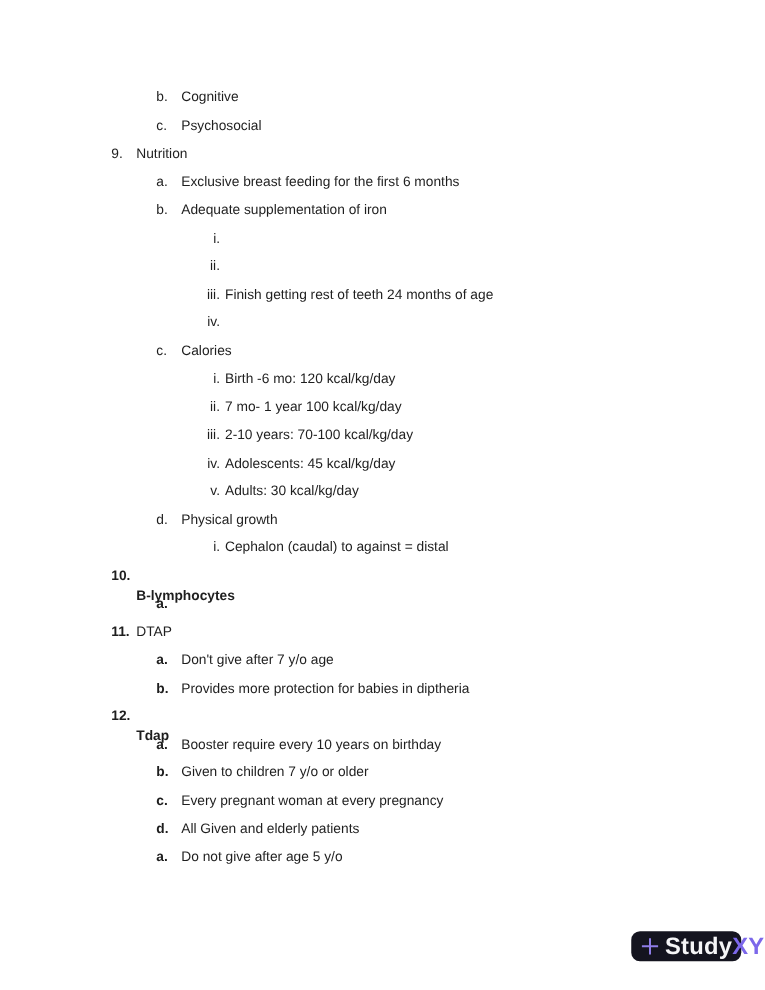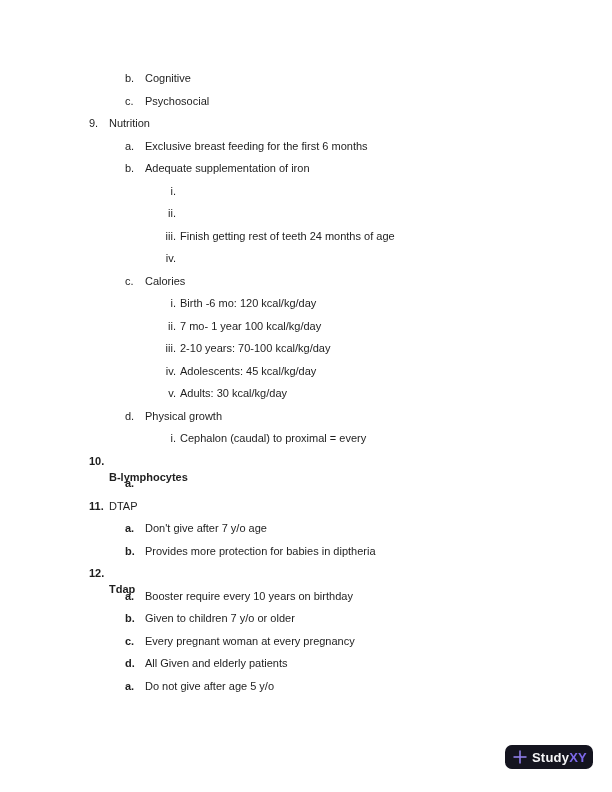--- a/index.html
+++ b/index.html
@@ -46,21 +46,21 @@
     box-sizing: border-box;
     padding-left: 8px;
   }
   .logo .plus {
     width: 14px;
     height: 14px;
     margin-right: 5px;
     flex: 0 0 auto;
   }
   .logo-text {
-    font-size: 13px;
+    font-size: 19px;
     font-weight: bold;
     color: #f5f5f7;
     letter-spacing: 0.2px;
     line-height: 1;
   }
   .logo-xy { color: #7c68ea; }
 </style>
 </head>
 <body>
 
@@ -123,21 +123,21 @@
       <div class="row lvl3">
       <span class="marker">v.</span>
       <span class="text">Adults: 30 kcal/kg/day</span>
     </div>
       <div class="row lvl2">
       <span class="marker">d.</span>
       <span class="text">Physical growth</span>
     </div>
       <div class="row lvl3">
       <span class="marker">i.</span>
-      <span class="text">Cephalon (caudal) to proximal = every</span>
+      <span class="text">Cephalon (caudal) to against = distal</span>
     </div>
       <div class="row lvl1 bold-marker bold-text">
       <span class="marker">10.</span>
       <span class="text">B-lymphocytes</span>
     </div>
       <div class="row lvl2 bold-marker">
       <span class="marker">a.</span>
     </div>
       <div class="row lvl1 bold-marker">
       <span class="marker">11.</span>

